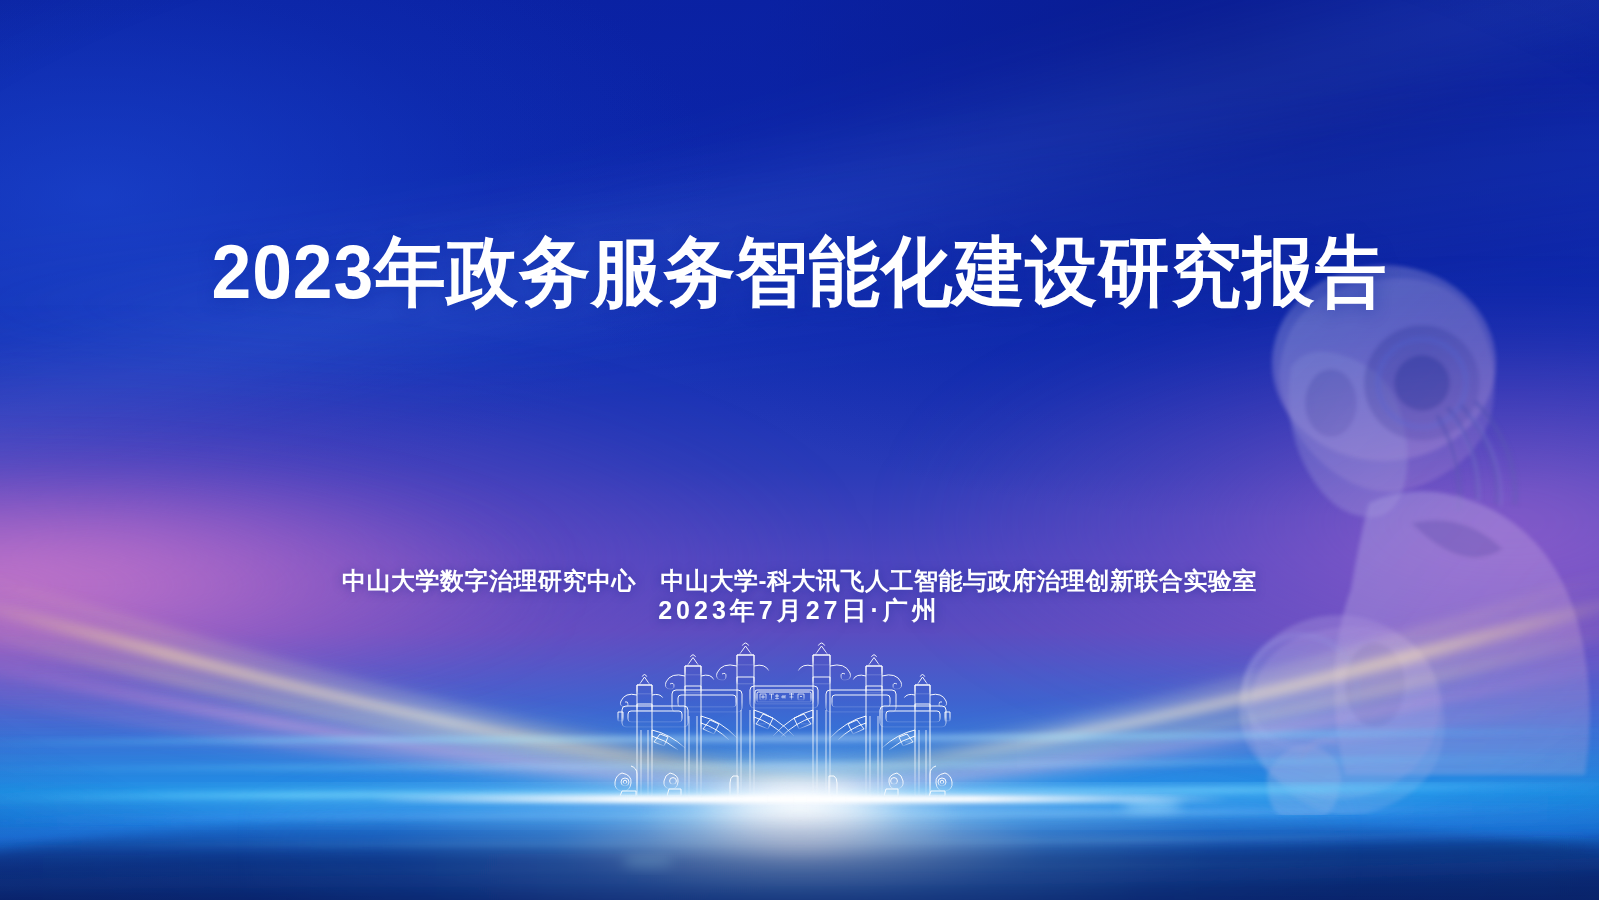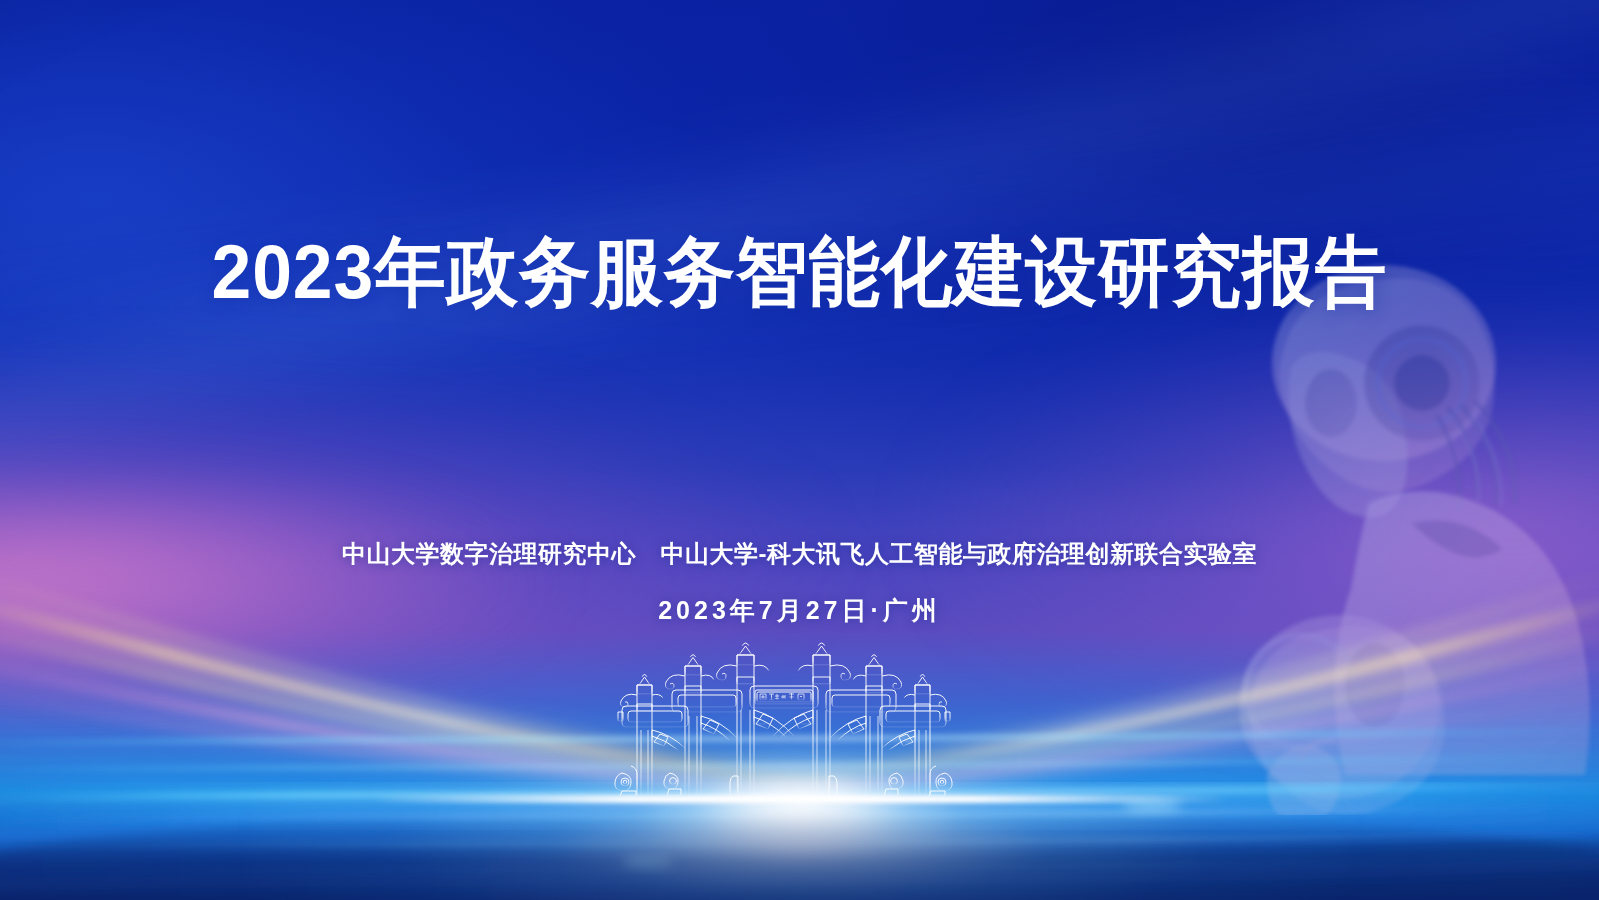--- a/index.html
+++ b/index.html
@@ -126,21 +126,21 @@
     font-size:76px;
     font-weight:700;
     color:#ffffff;
     letter-spacing:1px;
     line-height:1.05;
     transform:scaleX(.94);
     white-space:nowrap;
     text-shadow:0 2px 18px rgba(10,40,160,.45);
   }
   .subtitle{
-    position:absolute; left:0; right:0; top:538px;
+    position:absolute; left:0; right:0; top:565px;
     text-align:center;
     font-size:24px;
     font-weight:700;
     color:#ffffff;
     letter-spacing:.5px;
     white-space:nowrap;
     text-shadow:0 1px 10px rgba(20,40,140,.5);
   }
   .dateline{
     position:absolute; left:0; right:0; top:594px;

